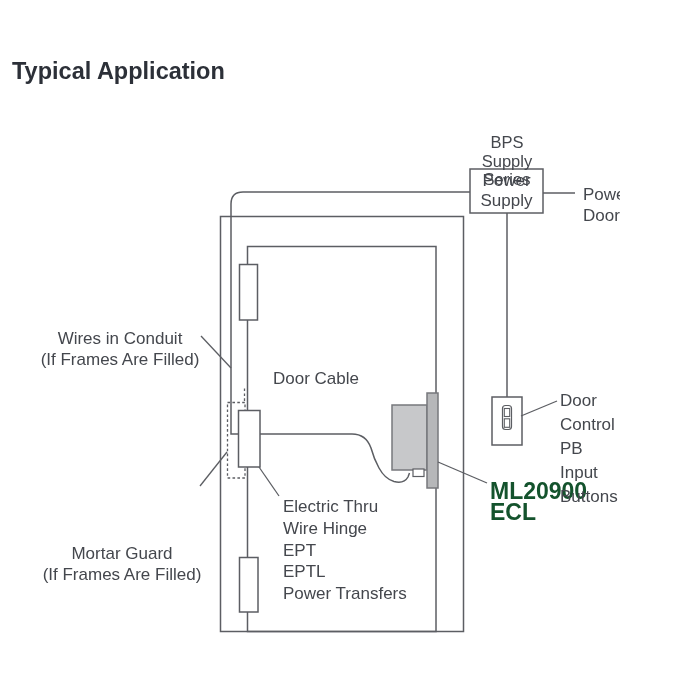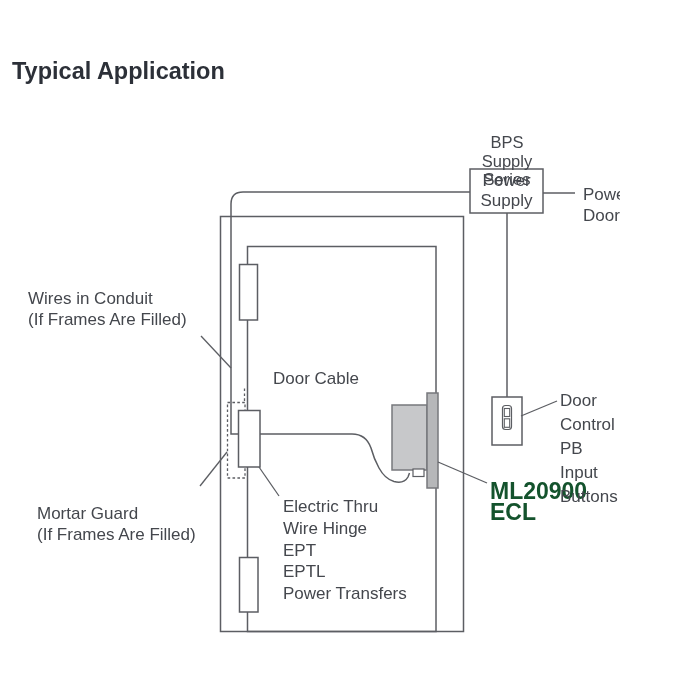--- a/index.html
+++ b/index.html
@@ -5,21 +5,21 @@
   html,body{margin:0;padding:0;background:#ffffff;}
   .page{
     position:relative;width:620px;height:700px;background:#ffffff;overflow:hidden;
     font-family:"Liberation Sans","DejaVu Sans",sans-serif;color:#44474d;
   }
   .label{position:absolute;font-size:17px;line-height:21px;white-space:pre-line;}
   .title{
     position:absolute;left:12px;top:58px;font-size:23.5px;font-weight:bold;color:#2c3038;
   }
   .center{text-align:center;margin-top:36px;}
-  .right{text-align:left;}
+  .right{text-align:center;margin-top:40px;}
   svg{position:absolute;left:0;top:0;}
   .bps{left:457px;top:97px;width:100px;line-height:18.5px;font-size:16.5px;}
   .power-input{left:583px;top:184px;}
   .wires-conduit{left:28px;top:288px;width:184px;}
   .door-cable{left:273px;top:368px;}
   .mortar{left:37px;top:504px;width:170px;line-height:20.5px;}
   .electric{left:283px;top:496px;line-height:21.8px;}
   .ml{left:490px;top:481px;font-size:23px;font-weight:bold;color:#14532d;}
   .door-control{left:560px;top:389px;line-height:24px;}
   .ps-box{

